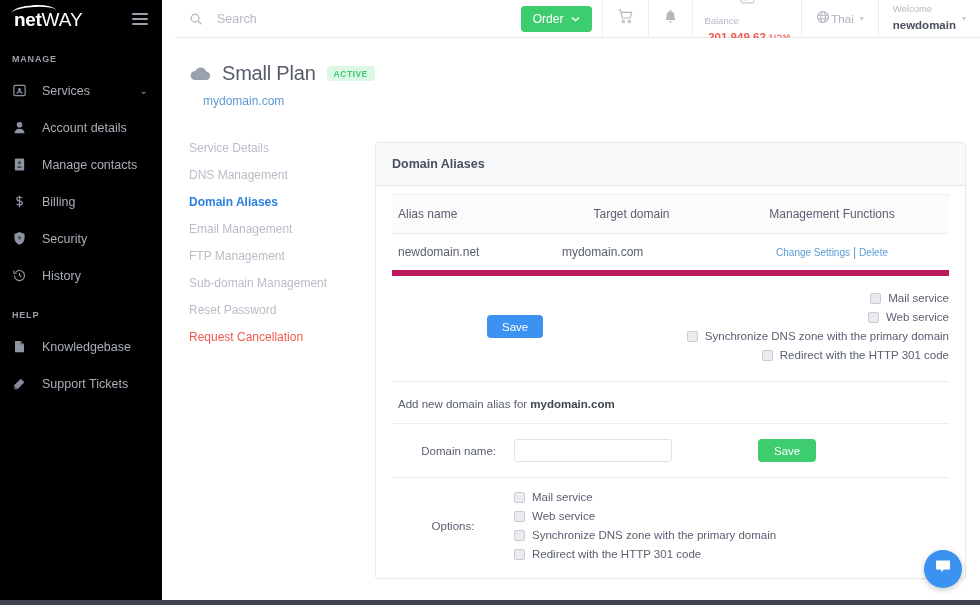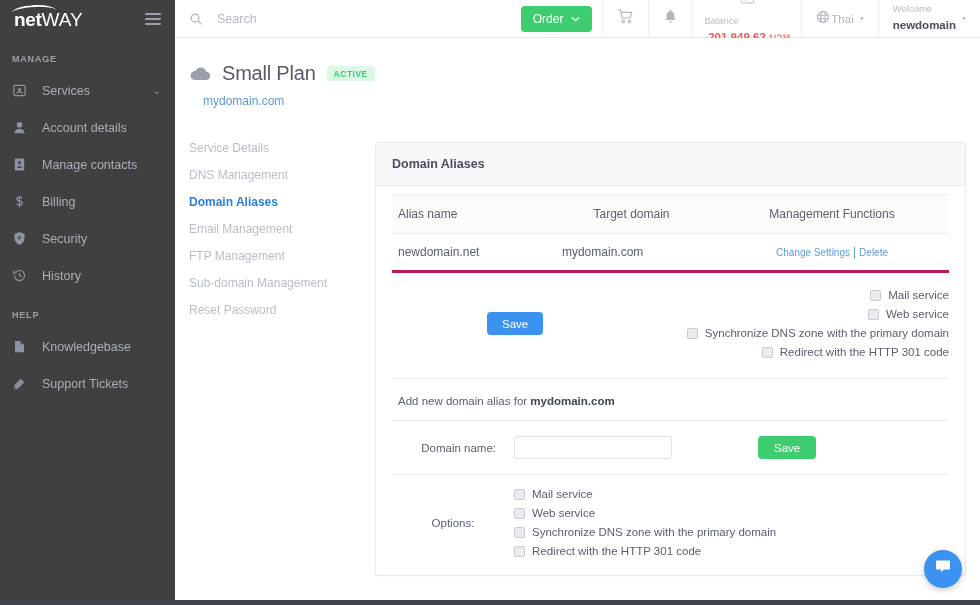--- a/index.html
+++ b/index.html
@@ -8,22 +8,22 @@
     width: 980px; height: 605px;
     font-family: "Liberation Sans", sans-serif;
     background: #ffffff;
     overflow: hidden;
     position: relative;
     color: #4a4f5c;
   }
 
   
   #sidebar {
-    position: absolute; left:0; top:0; width:175px; height:605px;
-    background:#404040;
+    position: absolute; left:0; top:0; width:162px; height:605px;
+    background:#000000;
     color:#a9aeb9;
   }
   .brand-row {
     height: 38px; display:flex; align-items:center; justify-content:space-between;
     padding: 0 14px 0 14px;
   }
   .brand {
     font-size: 19px; font-weight: 700; letter-spacing:-0.3px;
     color:#ffffff; position:relative; line-height:1;
   }
@@ -125,21 +125,21 @@
   .panel-body { padding: 8px 16px 0 16px; }
 
   table.aliases { width:100%; border-collapse:collapse; }
   table.aliases th {
     font-size:12px; font-weight:400; color:#5a6070; padding: 12px 6px;
     border-top:1px solid #ebedf0; border-bottom:1px solid #ebedf0;
     background:#fbfbfc;
   }
   table.aliases td {
     font-size:12px; color:#5a6070; padding: 11px 6px;
-    border-bottom:3px solid #be185d;
+    border-bottom:6px solid #be185d;
   }
   .c-alias { width:28%; text-align:left;margin-top:8px; }
   .c-target { width:30%; text-align:left; padding-left:14px !important; }
   .c-mgmt  { width:42%; text-align:center; }
   th.c-target { text-align:center; padding-left:6px !important; }
   .mini-link { font-size:10px; color:#5b9bd5; cursor:pointer; }
   .mini-sep { color:#5b9bd5; margin:0 3px; }
 
   .opt-block { display:flex; align-items:center; padding: 16px 0 20px 0; }
   .save-left { flex:0 0 auto; padding-left:95px; }
@@ -377,20 +377,21 @@
   <div class="body-cols">
 
     <div class="submenu">
       <div class="submenu-item">Service Details</div>
       <div class="submenu-item">DNS Management</div>
       <div class="submenu-item active">Domain Aliases</div>
       <div class="submenu-item">Email Management</div>
       <div class="submenu-item">FTP Management</div>
       <div class="submenu-item">Sub-domain Management</div>
       <div class="submenu-item">Reset Password</div>
+      <div class="submenu-item danger">Request Cancellation</div>
     </div>
 
     <div class="panel-wrap">
       <div class="panel">
         <div class="panel-head">Domain Aliases</div>
         <div class="panel-body">
 
           <table class="aliases">
             <thead>
               <tr>

